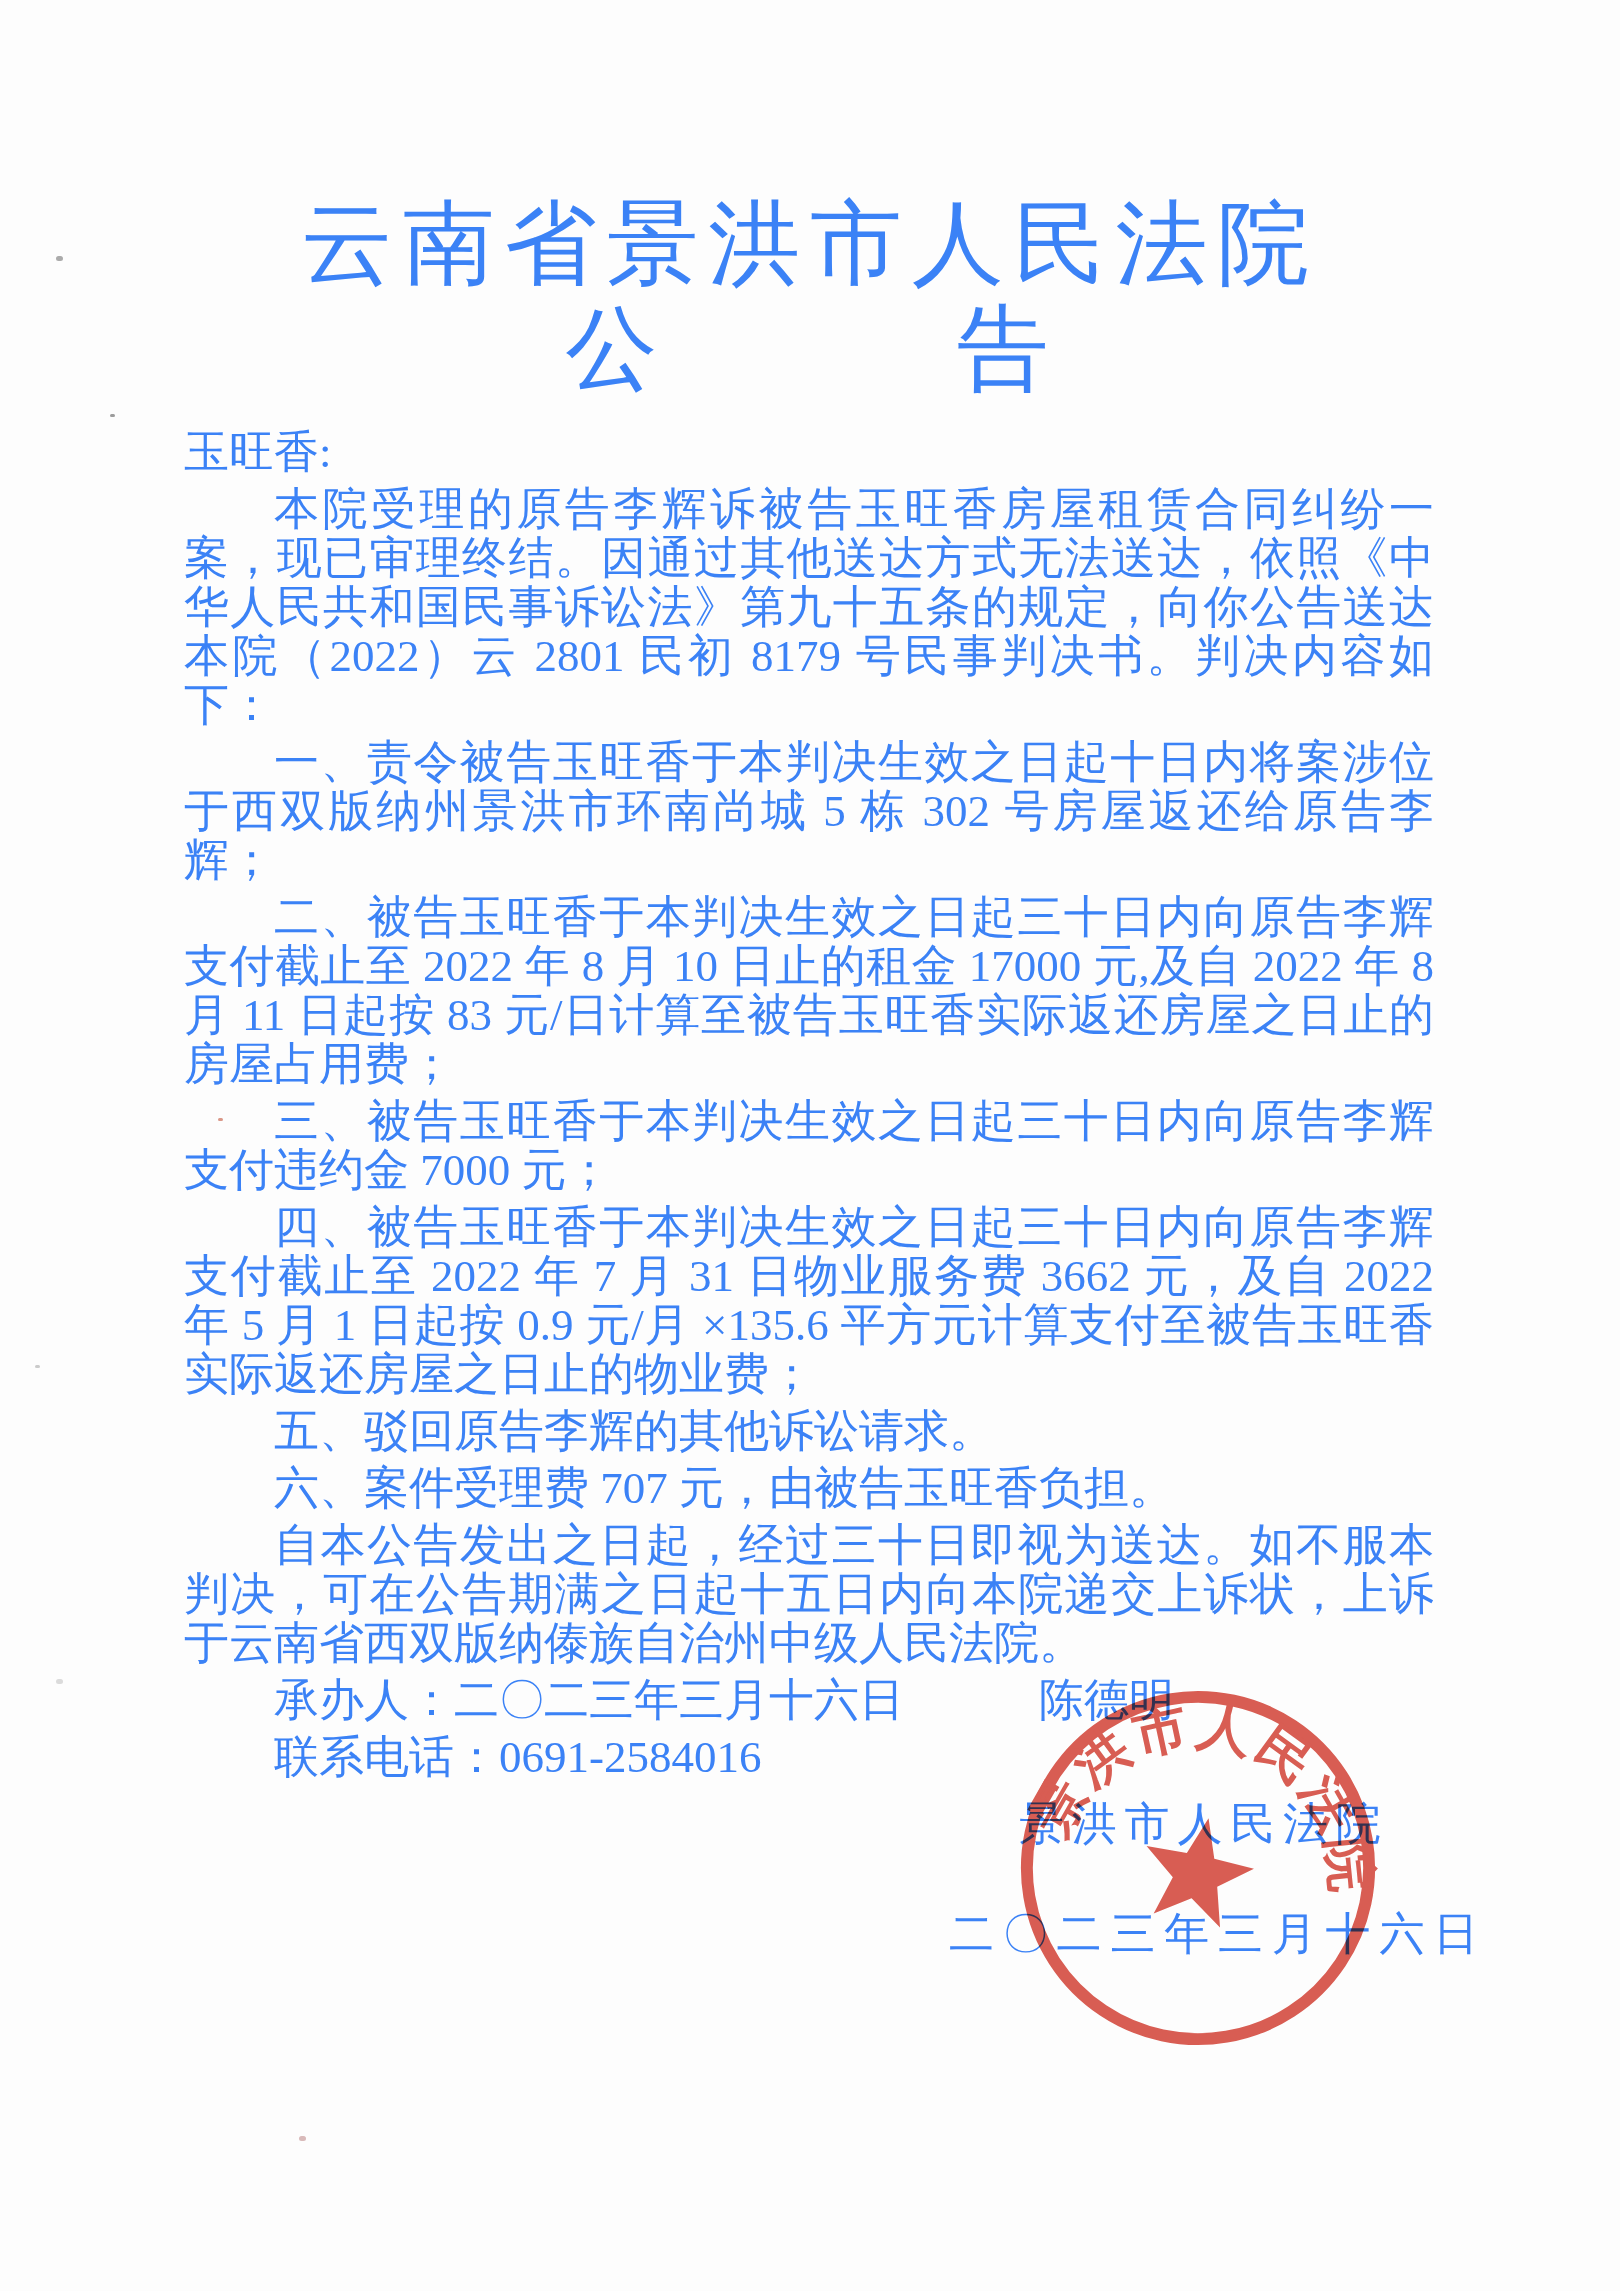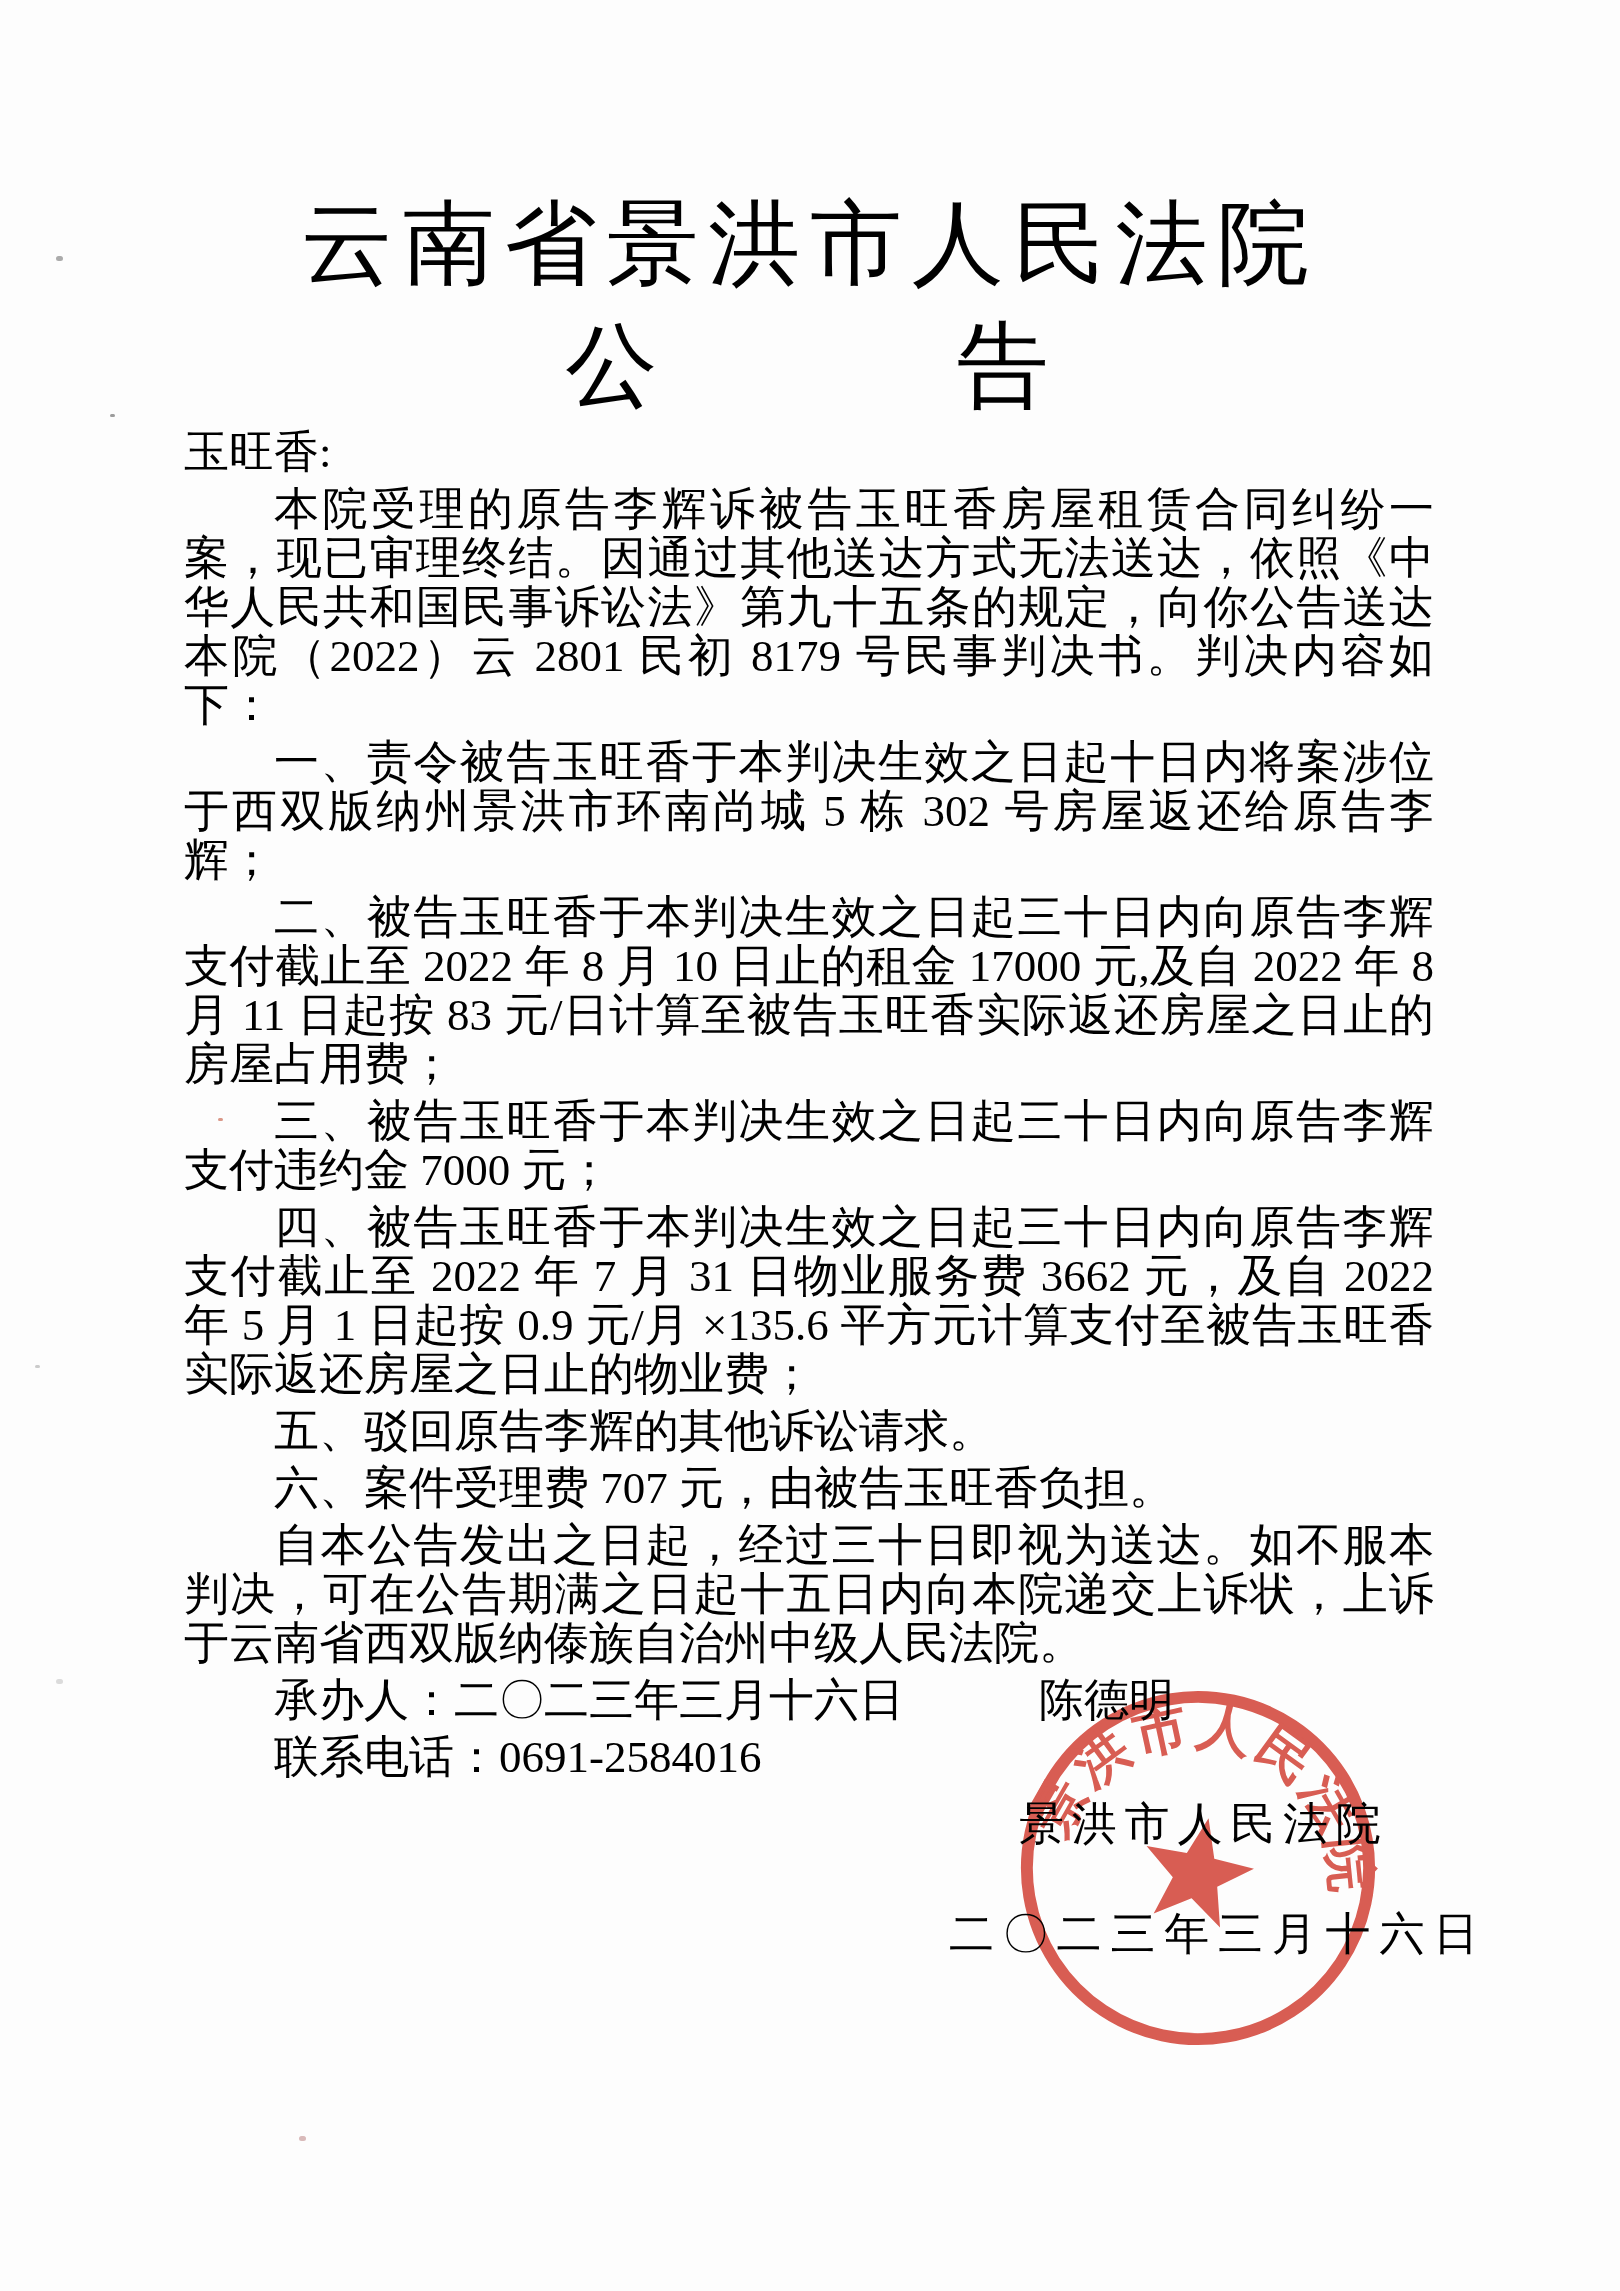--- a/index.html
+++ b/index.html
@@ -3,38 +3,38 @@
 <meta charset="utf-8">
 <style>
   * { box-sizing: border-box; }
   html, body { margin: 0; padding: 0; background: #e9e9e9; }
   .page {
     position: relative;
     width: 1620px;
     height: 2292px;
     margin: 0 auto;
     background: #fdfdfd;
-    color: #000000;
+    color: #3b82f6;
     font-family: "Liberation Serif", "DejaVu Serif", serif;
     overflow: hidden;
   }
   .doc-title {
     position: absolute;
     top: 182px;
     left: 0;
     width: 100%;
     text-align: center;
     font-size: 92px;
     letter-spacing: 9.8px;
     font-weight: 400;
     white-space: nowrap;
   }
   .doc-subtitle {
     position: absolute;
-    top: 304px;
+    top: 287px;
     left: 0;
     width: 100%;
     text-align: center;
     font-size: 92px;
     letter-spacing: 5.9px;
     font-weight: 400;
     white-space: pre;
   }
   .content {
     position: absolute;

